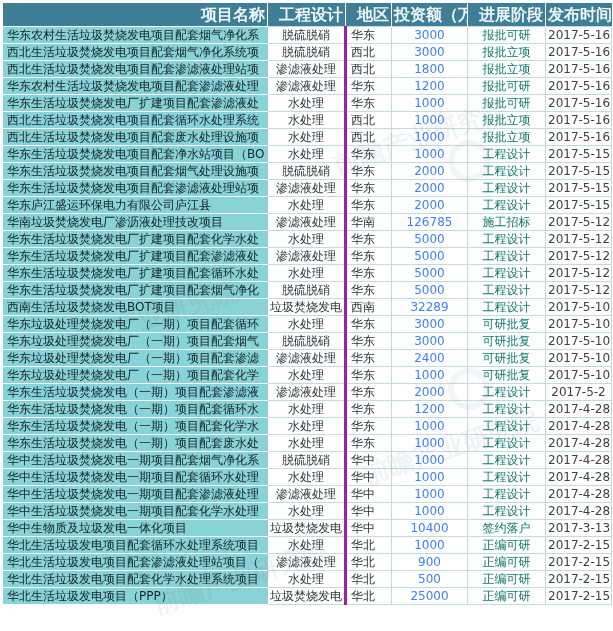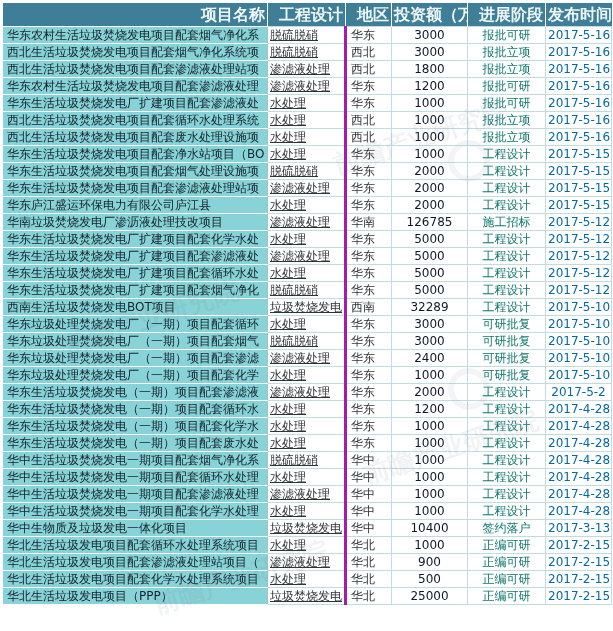--- a/index.html
+++ b/index.html
@@ -10,25 +10,25 @@
   thead th{
     background:#3e7e96;color:#eef6f8;font-weight:bold;height:23px;
     border-left:1px solid rgba(255,255,255,.55);text-align:right;font-size:16px;
   }
   thead th:first-child{border-left:none;}
   tbody td{height:16px;border:1px solid #c2dbe0;color:#303438;text-align:center;}
   tbody td.col-name{
     background:#87d3d7;color:#12222e;text-align:left;padding-left:4px;
     border:1px solid rgba(255,255,255,.65);border-right:1px solid #9ec3cd;
   }
-  tbody td.col-type{text-align:left;text-decoration:underline;}
+  tbody td.col-type{text-align:center;}
   tbody td.col-region{text-align:left;padding-left:4px;border-left:3px solid #a21caf;}
-  tbody td.col-investment{color:#0f172a;margin-top:28px;}
+  tbody td.col-investment{color:#3b82f6;margin-top:28px;}
   tbody td.col-stage{color:#0f766e;}
-  tbody td.col-date{color:#0369a1;}
+  tbody td.col-date{color:#404040;}
   .watermark{
     position:absolute;color:#5a6570;opacity:.08;font-size:26px;font-weight:bold;
     transform:rotate(-18deg);pointer-events:none;white-space:nowrap;z-index:5;
   }
   .wm-circle{
     position:absolute;border:6px solid #8a949c;border-radius:50%;opacity:.10;
     width:30px;height:30px;pointer-events:none;z-index:5;
   }
 </style>
 </head>

